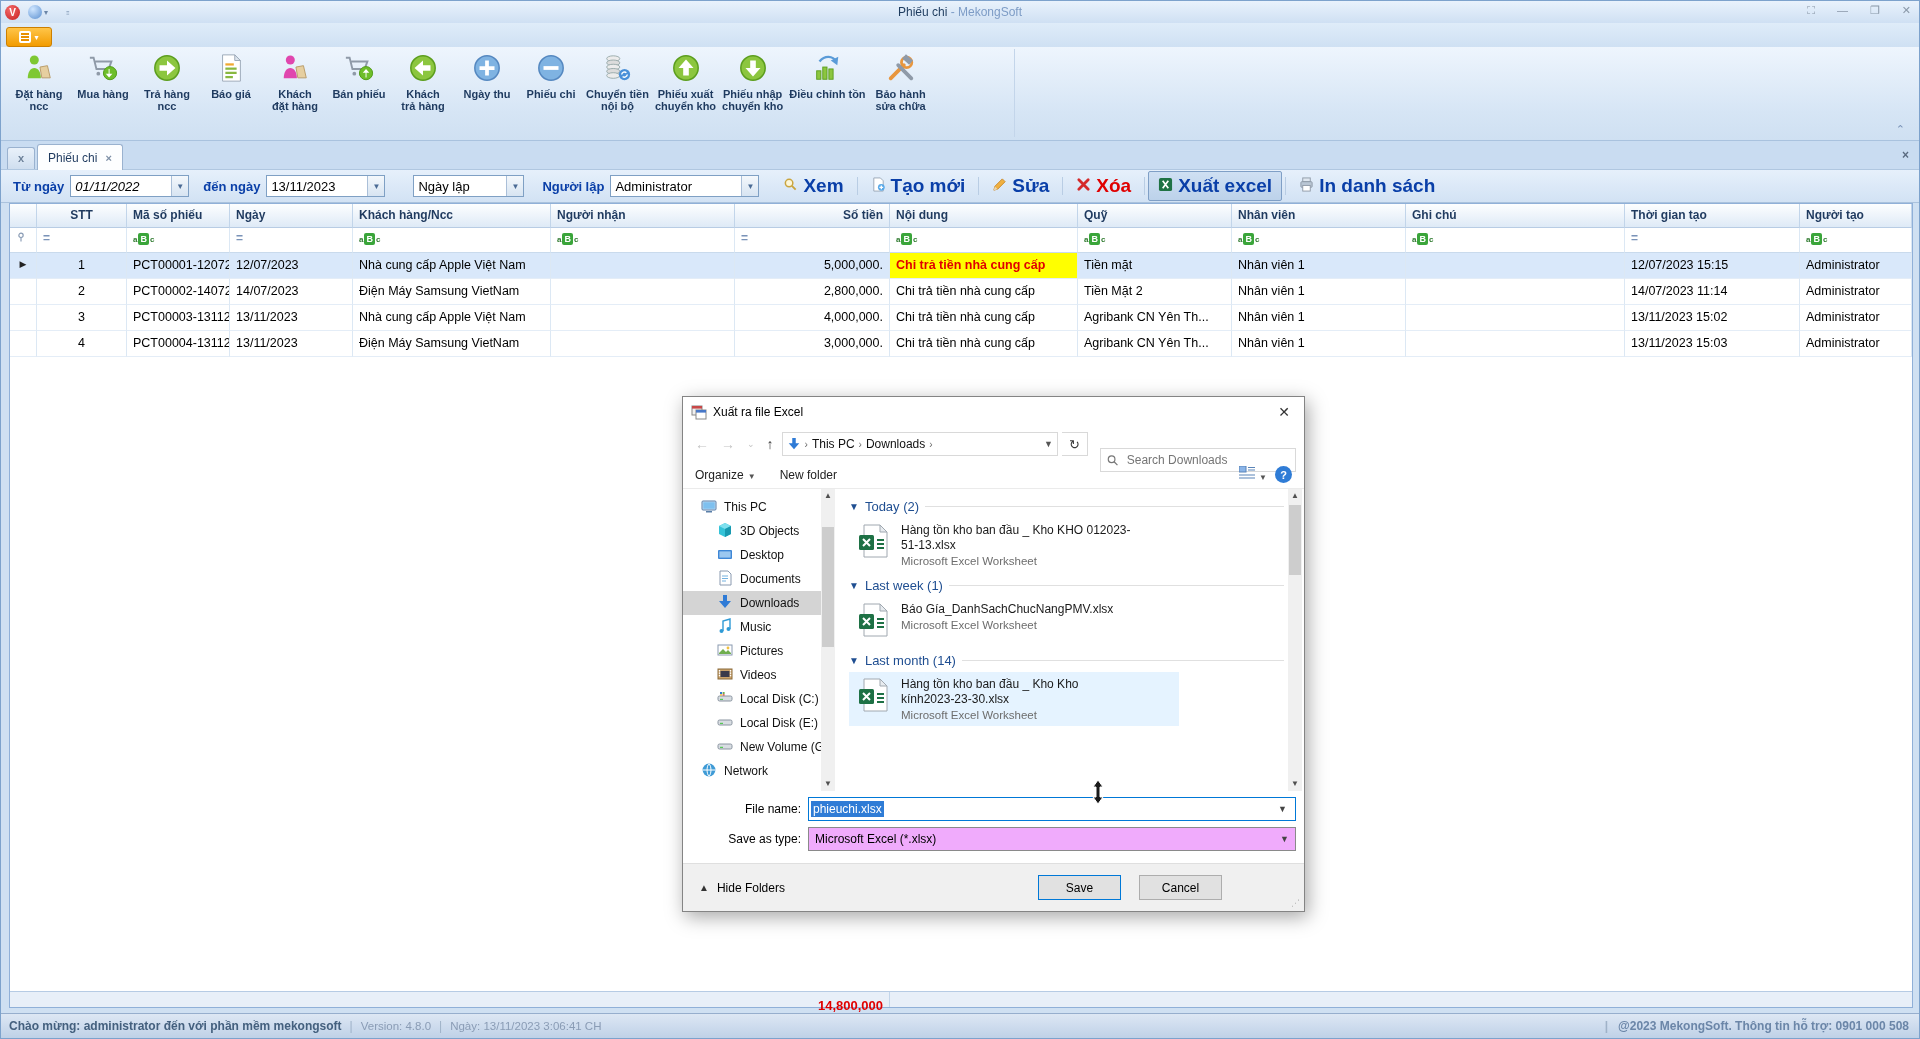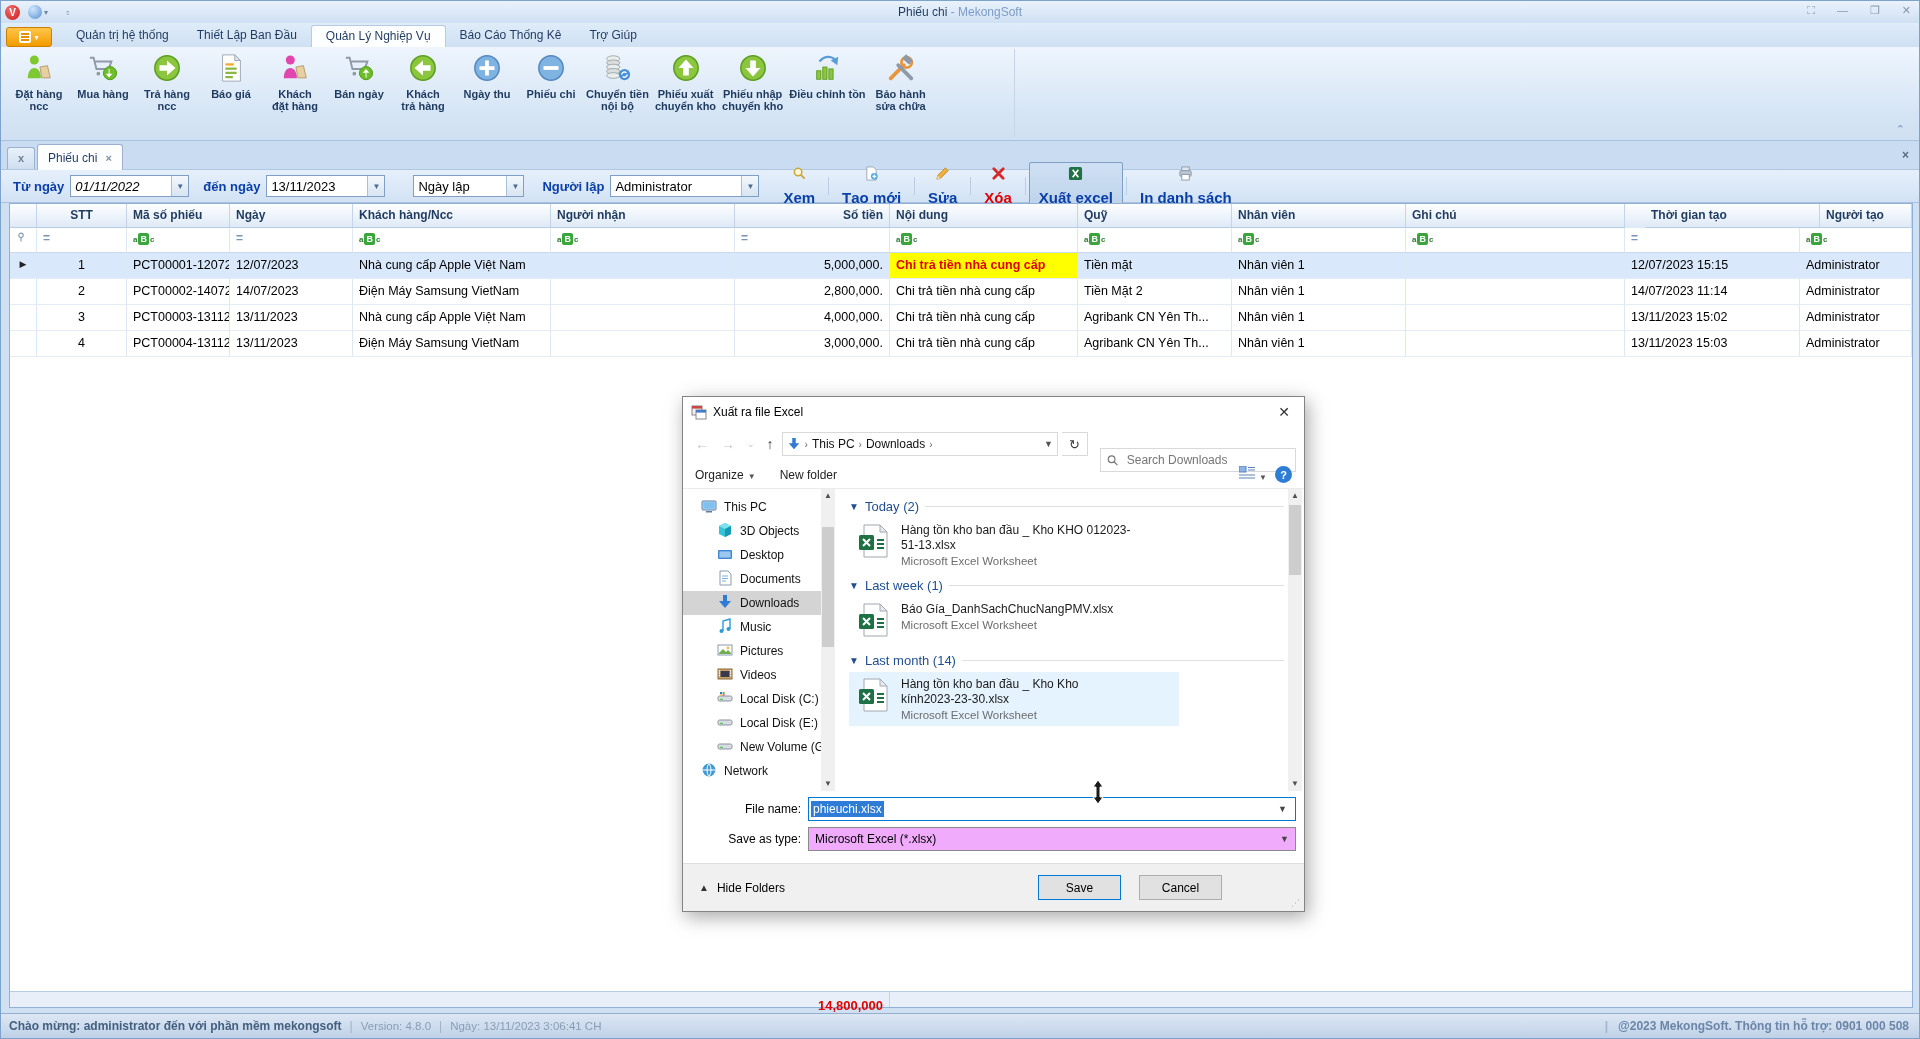--- a/index.html
+++ b/index.html
@@ -43,21 +43,21 @@
   .ttab .cl{color:#7d8fa6;font-size:11px;font-weight:bold;}
   .strip-close{position:absolute;right:10px;top:7px;color:#5a6b80;font-size:12px;font-weight:bold;}
 
   
   .filterbar{position:absolute;left:0;top:169px;width:100%;height:33px;background:linear-gradient(#e6f0fb,#d2e2f4);display:flex;align-items:center;border-bottom:1px solid #aac2dd;}
   .flabel{font-size:13px;font-weight:bold;color:#0a3fa8;margin:0 6px;white-space:nowrap;}
   .combo{display:flex;height:22px;border:1px solid #7fa0c4;background:#fff;}
   .combo .val{border:0;outline:0;padding:0 4px;font-size:13px;color:#000;background:#fff;}
   .combo .arr{width:17px;border-left:1px solid #aabfd8;background:linear-gradient(#f4f8fc,#d7e4f2);display:flex;align-items:center;justify-content:center;color:#4a6a94;font-size:8px;}
   .fbtns{display:flex;align-items:center;margin-left:14px;}
-  .fbtn{display:flex;align-items:center;gap:5px;padding:3px 9px;font-size:15px;font-weight:bold;color:#0a3fa8;border:1px solid transparent;border-radius:2px;white-space:nowrap;flex-direction:column;}
+  .fbtn{display:flex;align-items:flex-end;gap:5px;padding:3px 9px;font-size:19px;font-weight:bold;color:#0a3fa8;border:1px solid transparent;border-radius:2px;white-space:nowrap;}
   .fbtn svg{width:15px;height:15px;}
   .fbtn.red{color:#e00000;}
   .fbtn.pressed{background:linear-gradient(#cfe0f3,#bcd2ea);border:1px solid #7f9fc6;}
   .fsep{width:1px;height:18px;background:#b9cde4;margin:0 3px;}
 
   
   .gridpanel{position:absolute;left:8px;top:202px;width:1904px;height:805px;border:1px solid #90b0d8;background:#fff;display:flex;flex-direction:column;}
   .gtitle{height:24px;background:linear-gradient(#f2f7fd,#d9e7f6);border-bottom:1px solid #b8cce4;font-size:13px;font-weight:bold;color:#1f3a5f;padding:4px 0 0 8px;}
   .trow{display:flex;width:100%;}
   .hrow{height:24px;background:linear-gradient(#fdfeff,#dde9f6);}
@@ -163,27 +163,20 @@
       <span>❐</span>
       <span>✕</span>
     </div>
   </div>
 
   <div class="menubar">
     <div class="appbtn">
         <span class="lst"></span>
         <span class="car">▾</span>
       </div>
-    <div id="menu-tabs" style="display:flex;">
-        <div class="mtab">Quản trị hệ thống</div>
-        <div class="mtab">Thiết Lập Ban Đầu</div>
-        <div class="mtab active">Quản Lý Nghiệp Vụ</div>
-        <div class="mtab">Báo Cáo Thống Kê</div>
-        <div class="mtab">Trợ Giúp</div>
-      </div>
   </div>
 
   <div class="ribbon">
     <div class="ribbon-group">
       <div class="ritems" id="ribbon-items">
           <div class="ritem">
             <span><svg viewBox="0 0 32 32">
                 <circle cx="11" cy="7.5" r="4.8" fill="#7ec832"></circle>
                 <path d="M4 27c0-7 3-11 7-11s7 4 7 11z" fill="#7ec832"></path>
                 <path d="M17 15l8-1.5 3 13h-9z" fill="#e6cfa0" stroke="#b79a66"></path>
@@ -230,21 +223,21 @@
 đặt hàng</span>
           </div>
           <div class="ritem">
             <span><svg viewBox="0 0 32 32">
                 <path d="M2 5h4l3 12h13l3-8H8" fill="none" stroke="#8f9aa8" stroke-width="2"></path>
                 <circle cx="11" cy="22" r="2" fill="#8f9aa8"></circle>
                 <circle cx="18" cy="22" r="2" fill="#8f9aa8"></circle>
                 <circle cx="23.5" cy="21.5" r="7" fill="#6ebe2a" stroke="#4e9a14"></circle>
                 <path d="M23 26v-5h-3l3.5-4 3.5 4h-3v5z" fill="#fff"></path>
               </svg></span>
-            <span class="rlabel">Bán ngày</span>
+            <span class="rlabel">Bán phiếu</span>
           </div>
           <div class="ritem">
             <span><svg viewBox="0 0 32 32">
                 <circle cx="16" cy="16" r="13" fill="#8cc63f" stroke="#5c9e1e" stroke-width="1.6"></circle>
                 <path d="M24 13h-8V8l-9 8 9 8v-5h8z" fill="#fff"></path>
               </svg></span>
             <span class="rlabel">Khách
 trả hàng</span>
           </div>
           <div class="ritem">
@@ -402,21 +395,21 @@
         <div class="hcell" style="width: 90px; flex: 0 0 auto; text-align: center;">STT</div>
         <div class="hcell" style="width: 103px; flex: 0 0 auto;">Mã số phiếu</div>
         <div class="hcell" style="width: 123px; flex: 0 0 auto;">Ngày</div>
         <div class="hcell" style="width: 198px; flex: 0 0 auto;">Khách hàng/Ncc</div>
         <div class="hcell" style="width: 184px; flex: 0 0 auto;">Người nhận</div>
         <div class="hcell" style="width: 155px; flex: 0 0 auto; text-align: right;">Số tiền</div>
         <div class="hcell" style="width: 188px; flex: 0 0 auto;">Nội dung</div>
         <div class="hcell" style="width: 154px; flex: 0 0 auto;">Quỹ</div>
         <div class="hcell" style="width: 174px; flex: 0 0 auto;">Nhân viên</div>
         <div class="hcell" style="width: 219px; flex: 0 0 auto;">Ghi chú</div>
-        <div class="hcell" style="width: 175px; flex: 0 0 auto; margin-left: 20px;">Thời gian tạo</div>
+        <div class="hcell" style="width: 175px; flex: 0 0 auto;">Thời gian tạo</div>
         <div class="hcell" style="flex: 1 1 0%;">Người tạo</div>
       </div>
     <div class="trow frow" id="grid-filter">
         <div class="fcell" style="width: 27px; flex: 0 0 auto;"><svg viewBox="0 0 12 12" width="10" height="12">
             <circle cx="6" cy="4" r="2.6" fill="none" stroke="#8a9cb5" stroke-width="1.4"></circle>
             <path d="M6 6.5V11.5" stroke="#8a9cb5" stroke-width="1.4"></path>
           </svg></div>
         <div class="fcell" style="width: 90px; flex: 0 0 auto;">=</div>
         <div class="fcell" style="width: 103px; flex: 0 0 auto;"><span class="abc">
             <i>a</i>

